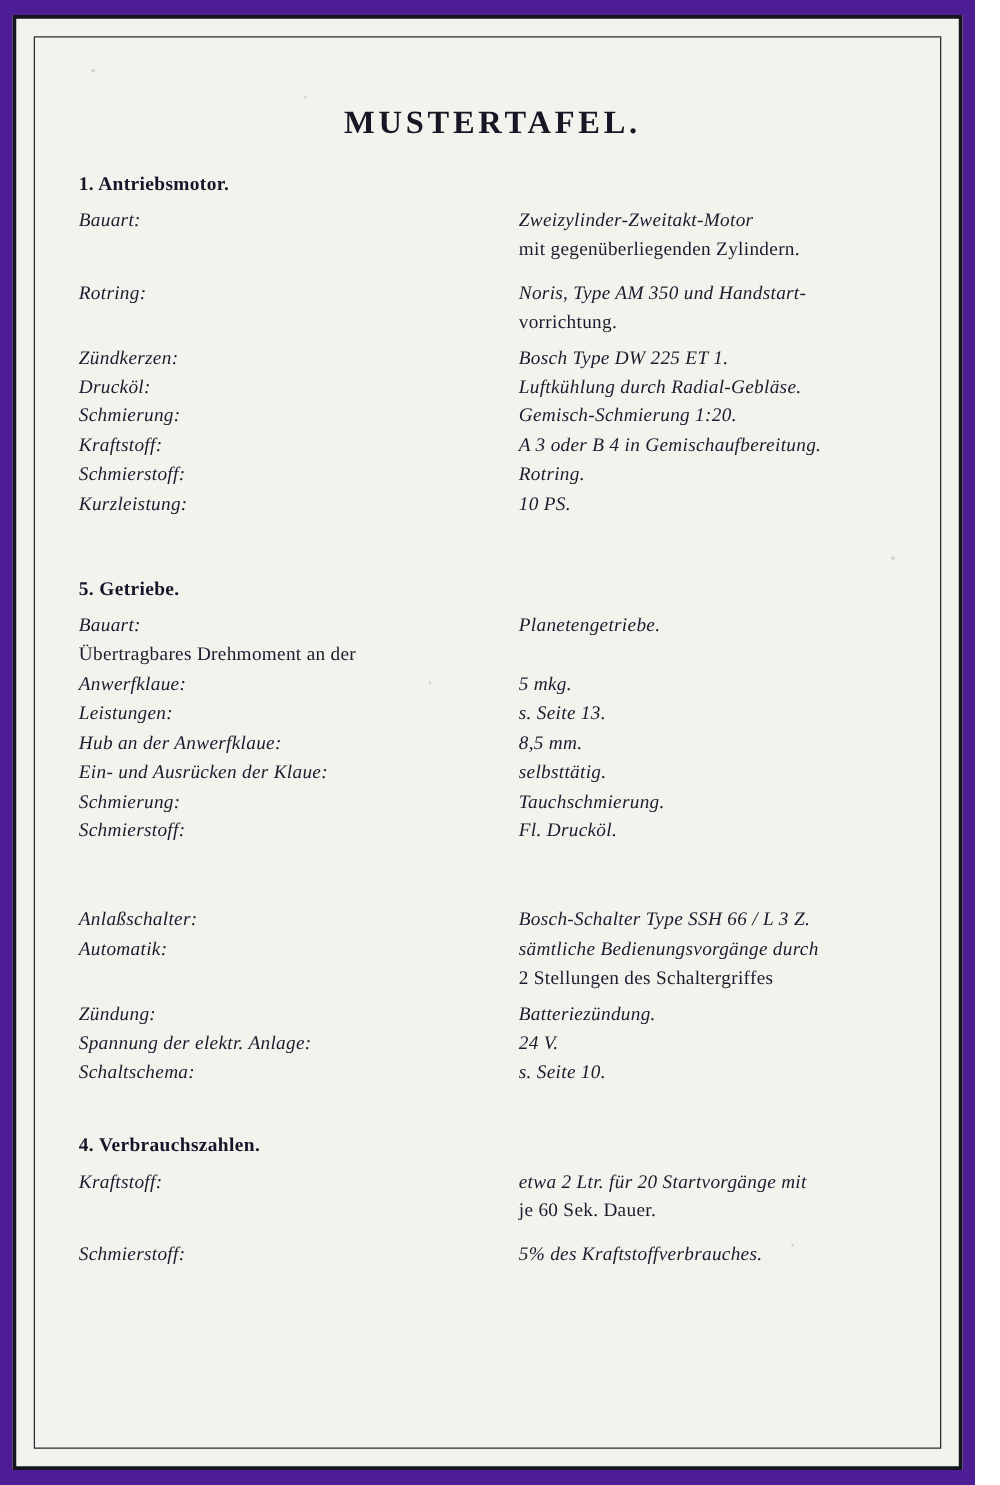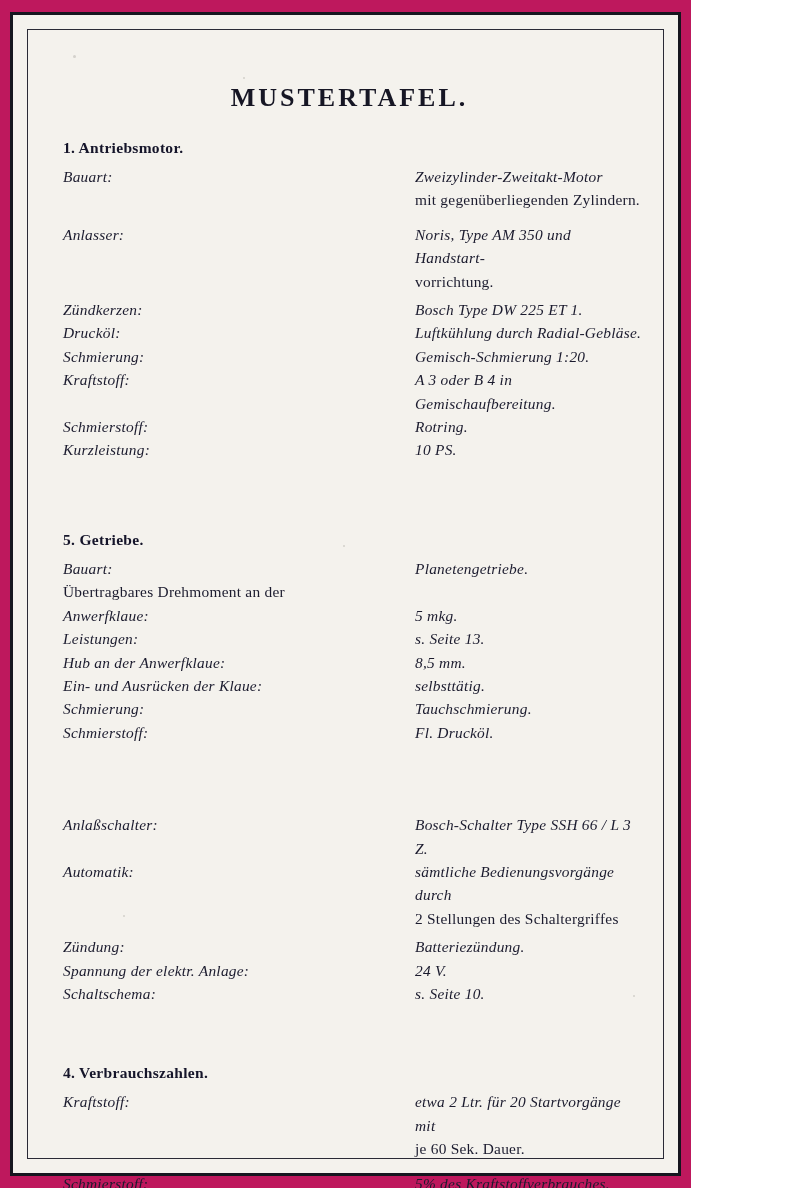--- a/index.html
+++ b/index.html
@@ -2,27 +2,26 @@
 <html><head>
 <meta charset="utf-8">
 <style>
   html, body {
     margin: 0;
     padding: 0;
     background: #ffffff;
   }
   .page {
     position: relative;
-    width: 644px;
+    width: 780px;
     height: 1188px;
-    background: #be185d;
+    background: #4c1d95;
     overflow: hidden;
     font-family: "Liberation Serif", serif;
     color: #1b1b2e;
-    padding-left: 47px;
   }
   
   .frame-outer {
     position: absolute;
     left: 10px;
     top: 12px;
     right: 10px;
     bottom: 12px;
     border: 3px solid #16161f;
     background: #f4f2ed;
@@ -46,21 +45,20 @@
     text-align: center;
     font-size: 26px;
     letter-spacing: 3px;
     font-weight: 600;
     margin: 22px 0 26px 0;
     color: #161624;
     font-family: "Liberation Serif", serif;
   }
   .section {
     margin-bottom: 22px;
-    margin-top: 21px;
   }
   .section-heading {
     font-size: 15.5px;
     font-weight: 700;
     letter-spacing: 0.3px;
     margin: 0 0 8px 6px;
     color: #15152a;
   }
   .rows {
     display: block;
@@ -129,21 +127,21 @@
       <div class="section">
         <div class="section-heading">1. Antriebsmotor.</div>
         <div class="rows">
           <div class="row">
             <div class="label">Bauart:</div>
             <div class="value">Zweizylinder-Zweitakt-Motor</div>
           </div>
           <div class="cont-line">mit gegenüberliegenden Zylindern.</div>
 
           <div class="row gap-top">
-            <div class="label">Anlasser:</div>
+            <div class="label">Rotring:</div>
             <div class="value">Noris, Type AM 350 und Handstart-</div>
           </div>
           <div class="cont-line">vorrichtung.</div>
 
           <div class="row gap-small">
             <div class="label">Zündkerzen:</div>
             <div class="value">Bosch Type DW 225 ET 1.</div>
           </div>
           <div class="row">
             <div class="label">Drucköl:</div>

